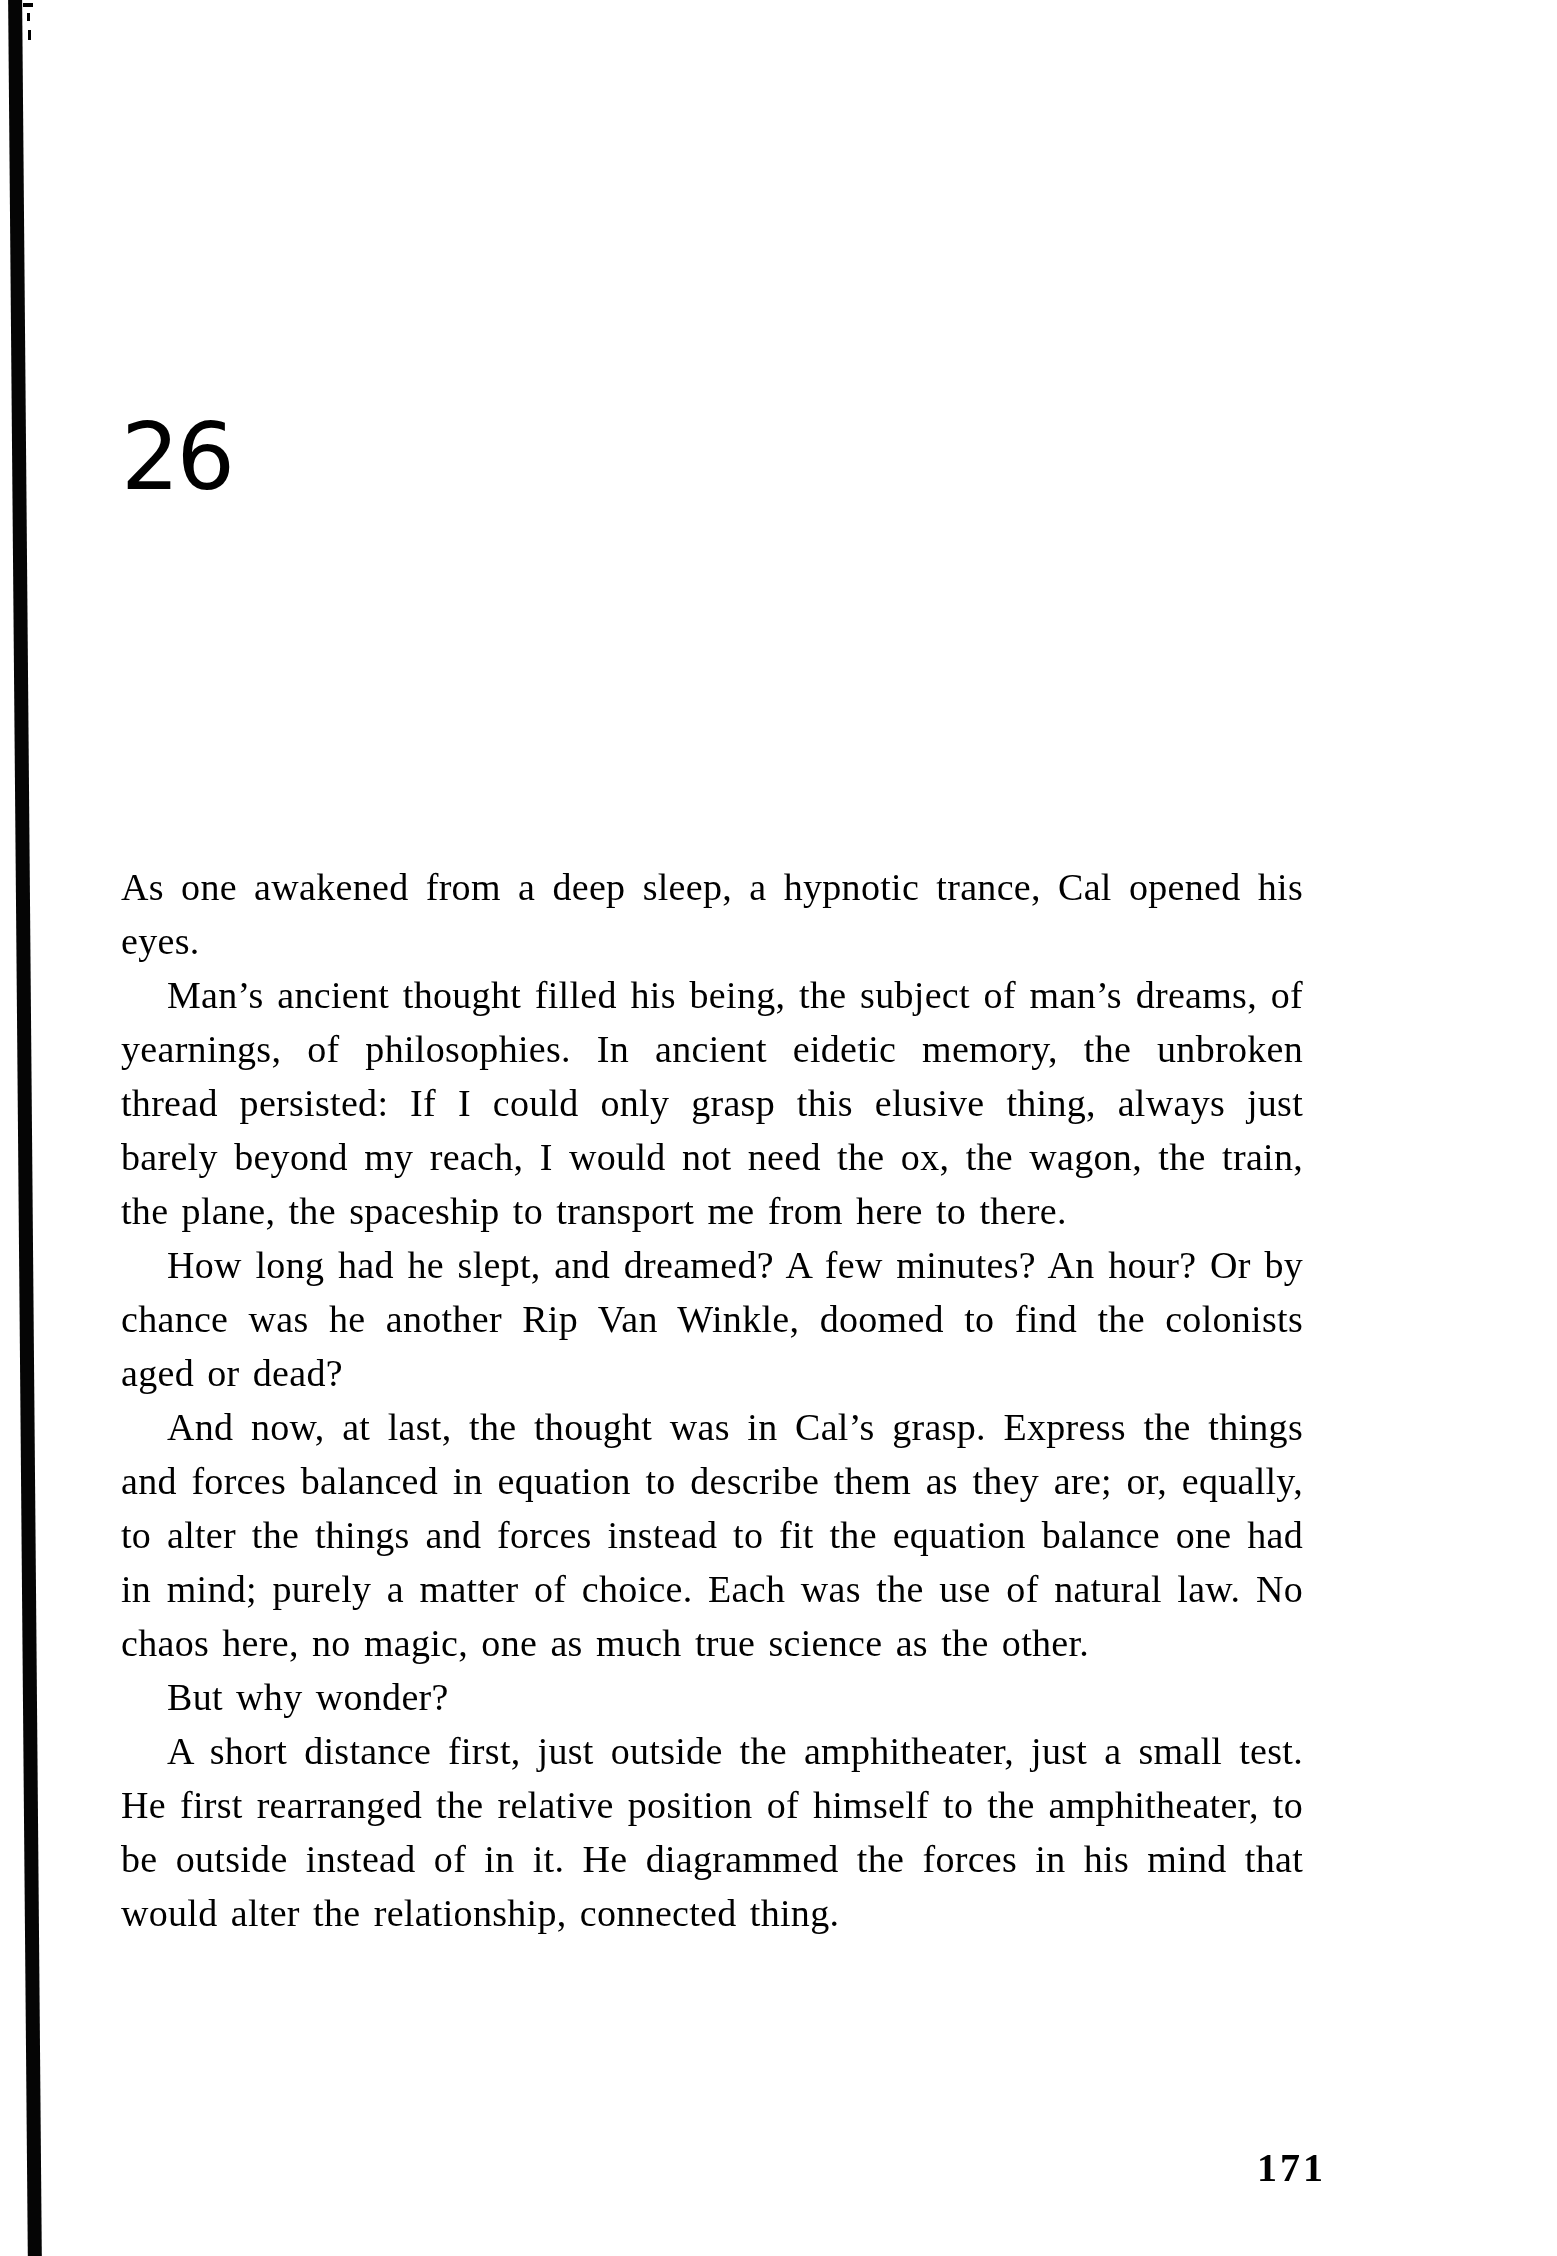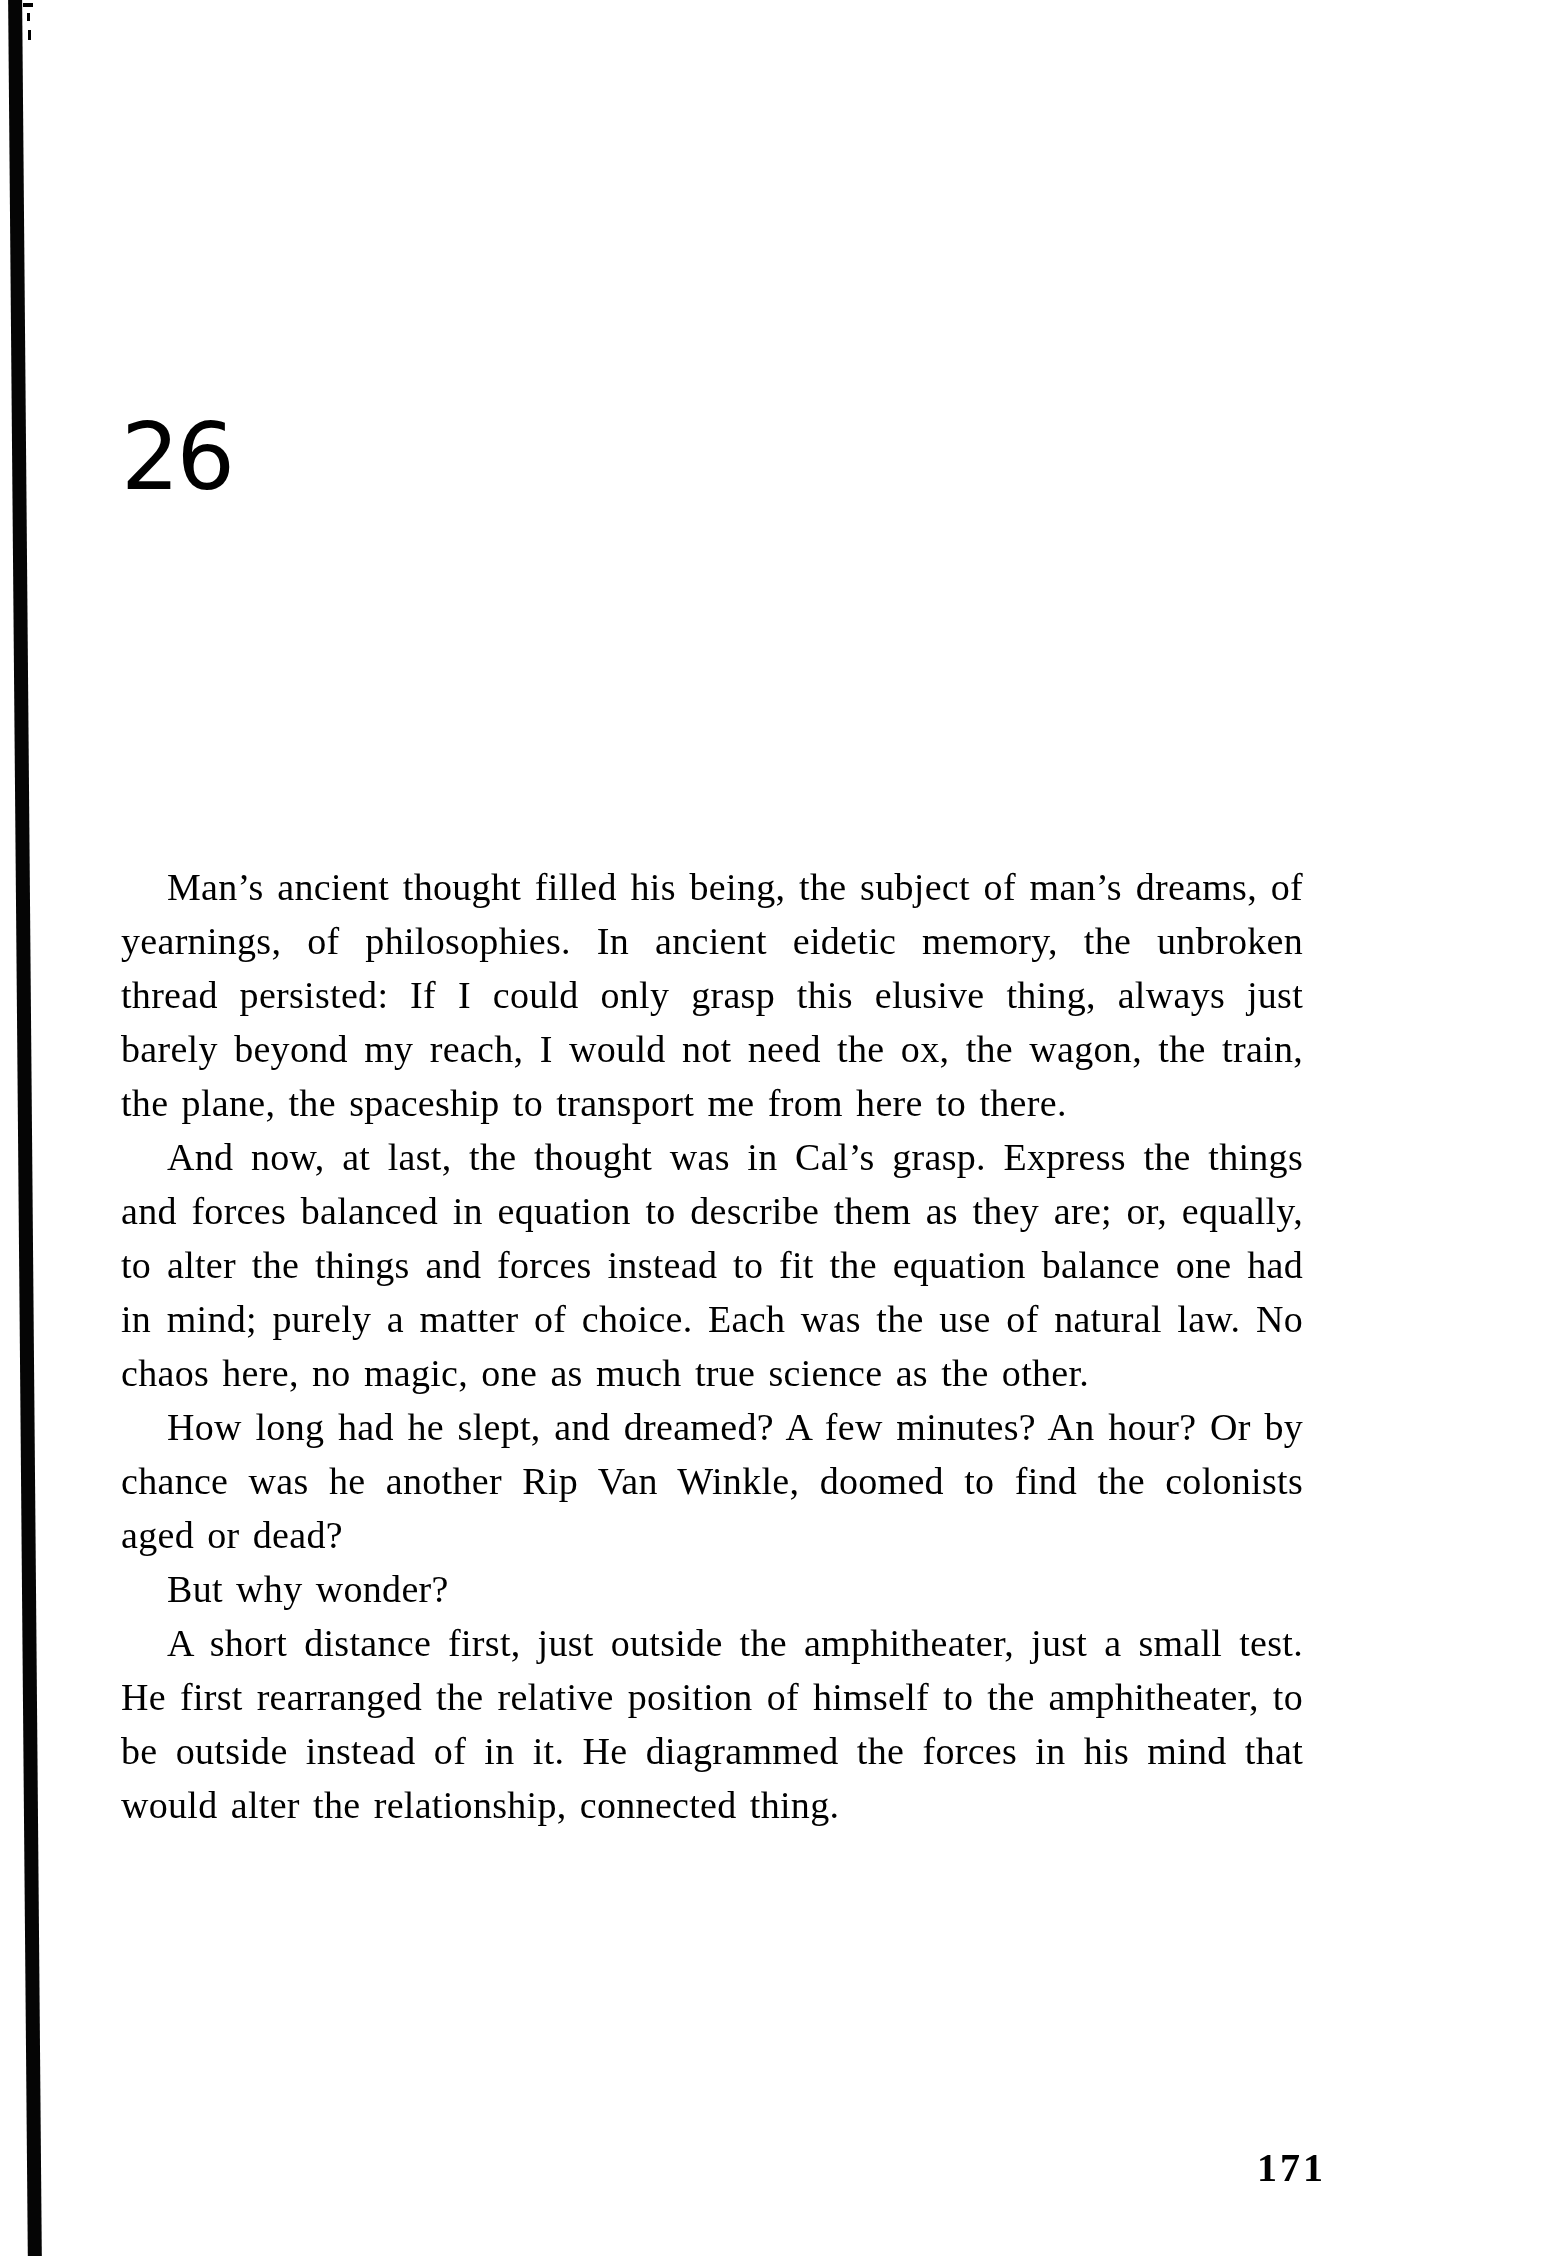--- a/index.html
+++ b/index.html
@@ -88,22 +88,23 @@
 <div>
 
   <div class="gutter-bar"></div>
   <div class="speck s1"></div>
   <div class="speck s2"></div>
   <div class="speck s3"></div>
 
   <div class="chapter-number">26</div>
 
   <div class="text-block">
+    <p class="no-indent">As one awakened from a deep sleep, a hypnotic trance, Cal opened his eyes.</p>
     <p>Man’s ancient thought filled his being, the subject of man’s dreams, of yearnings, of philosophies. In ancient eidetic memory, the unbroken thread persisted: If I could only grasp this elusive thing, always just barely beyond my reach, I would not need the ox, the wagon, the train, the plane, the spaceship to transport me from here to there.</p>
+    <p>How long had he slept, and dreamed? A few minutes? An hour? Or by chance was he another Rip Van Winkle, doomed to find the colonists aged or dead?</p>
     <p>And now, at last, the thought was in Cal’s grasp. Express the things and forces balanced in equation to describe them as they are; or, equally, to alter the things and forces instead to fit the equation balance one had in mind; purely a matter of choice. Each was the use of natural law. No chaos here, no magic, one as much true science as the other.</p>
-    <p>How long had he slept, and dreamed? A few minutes? An hour? Or by chance was he another Rip Van Winkle, doomed to find the colonists aged or dead?</p>
     <p>But why wonder?</p>
     <p>A short distance first, just outside the amphitheater, just a small test. He first rearranged the relative position of himself to the amphitheater, to be outside instead of in it. He diagrammed the forces in his mind that would alter the relationship, connected thing.</p>
   </div>
 
   <div class="page-number">171</div>
 
 </div>
 
 </body></html>

